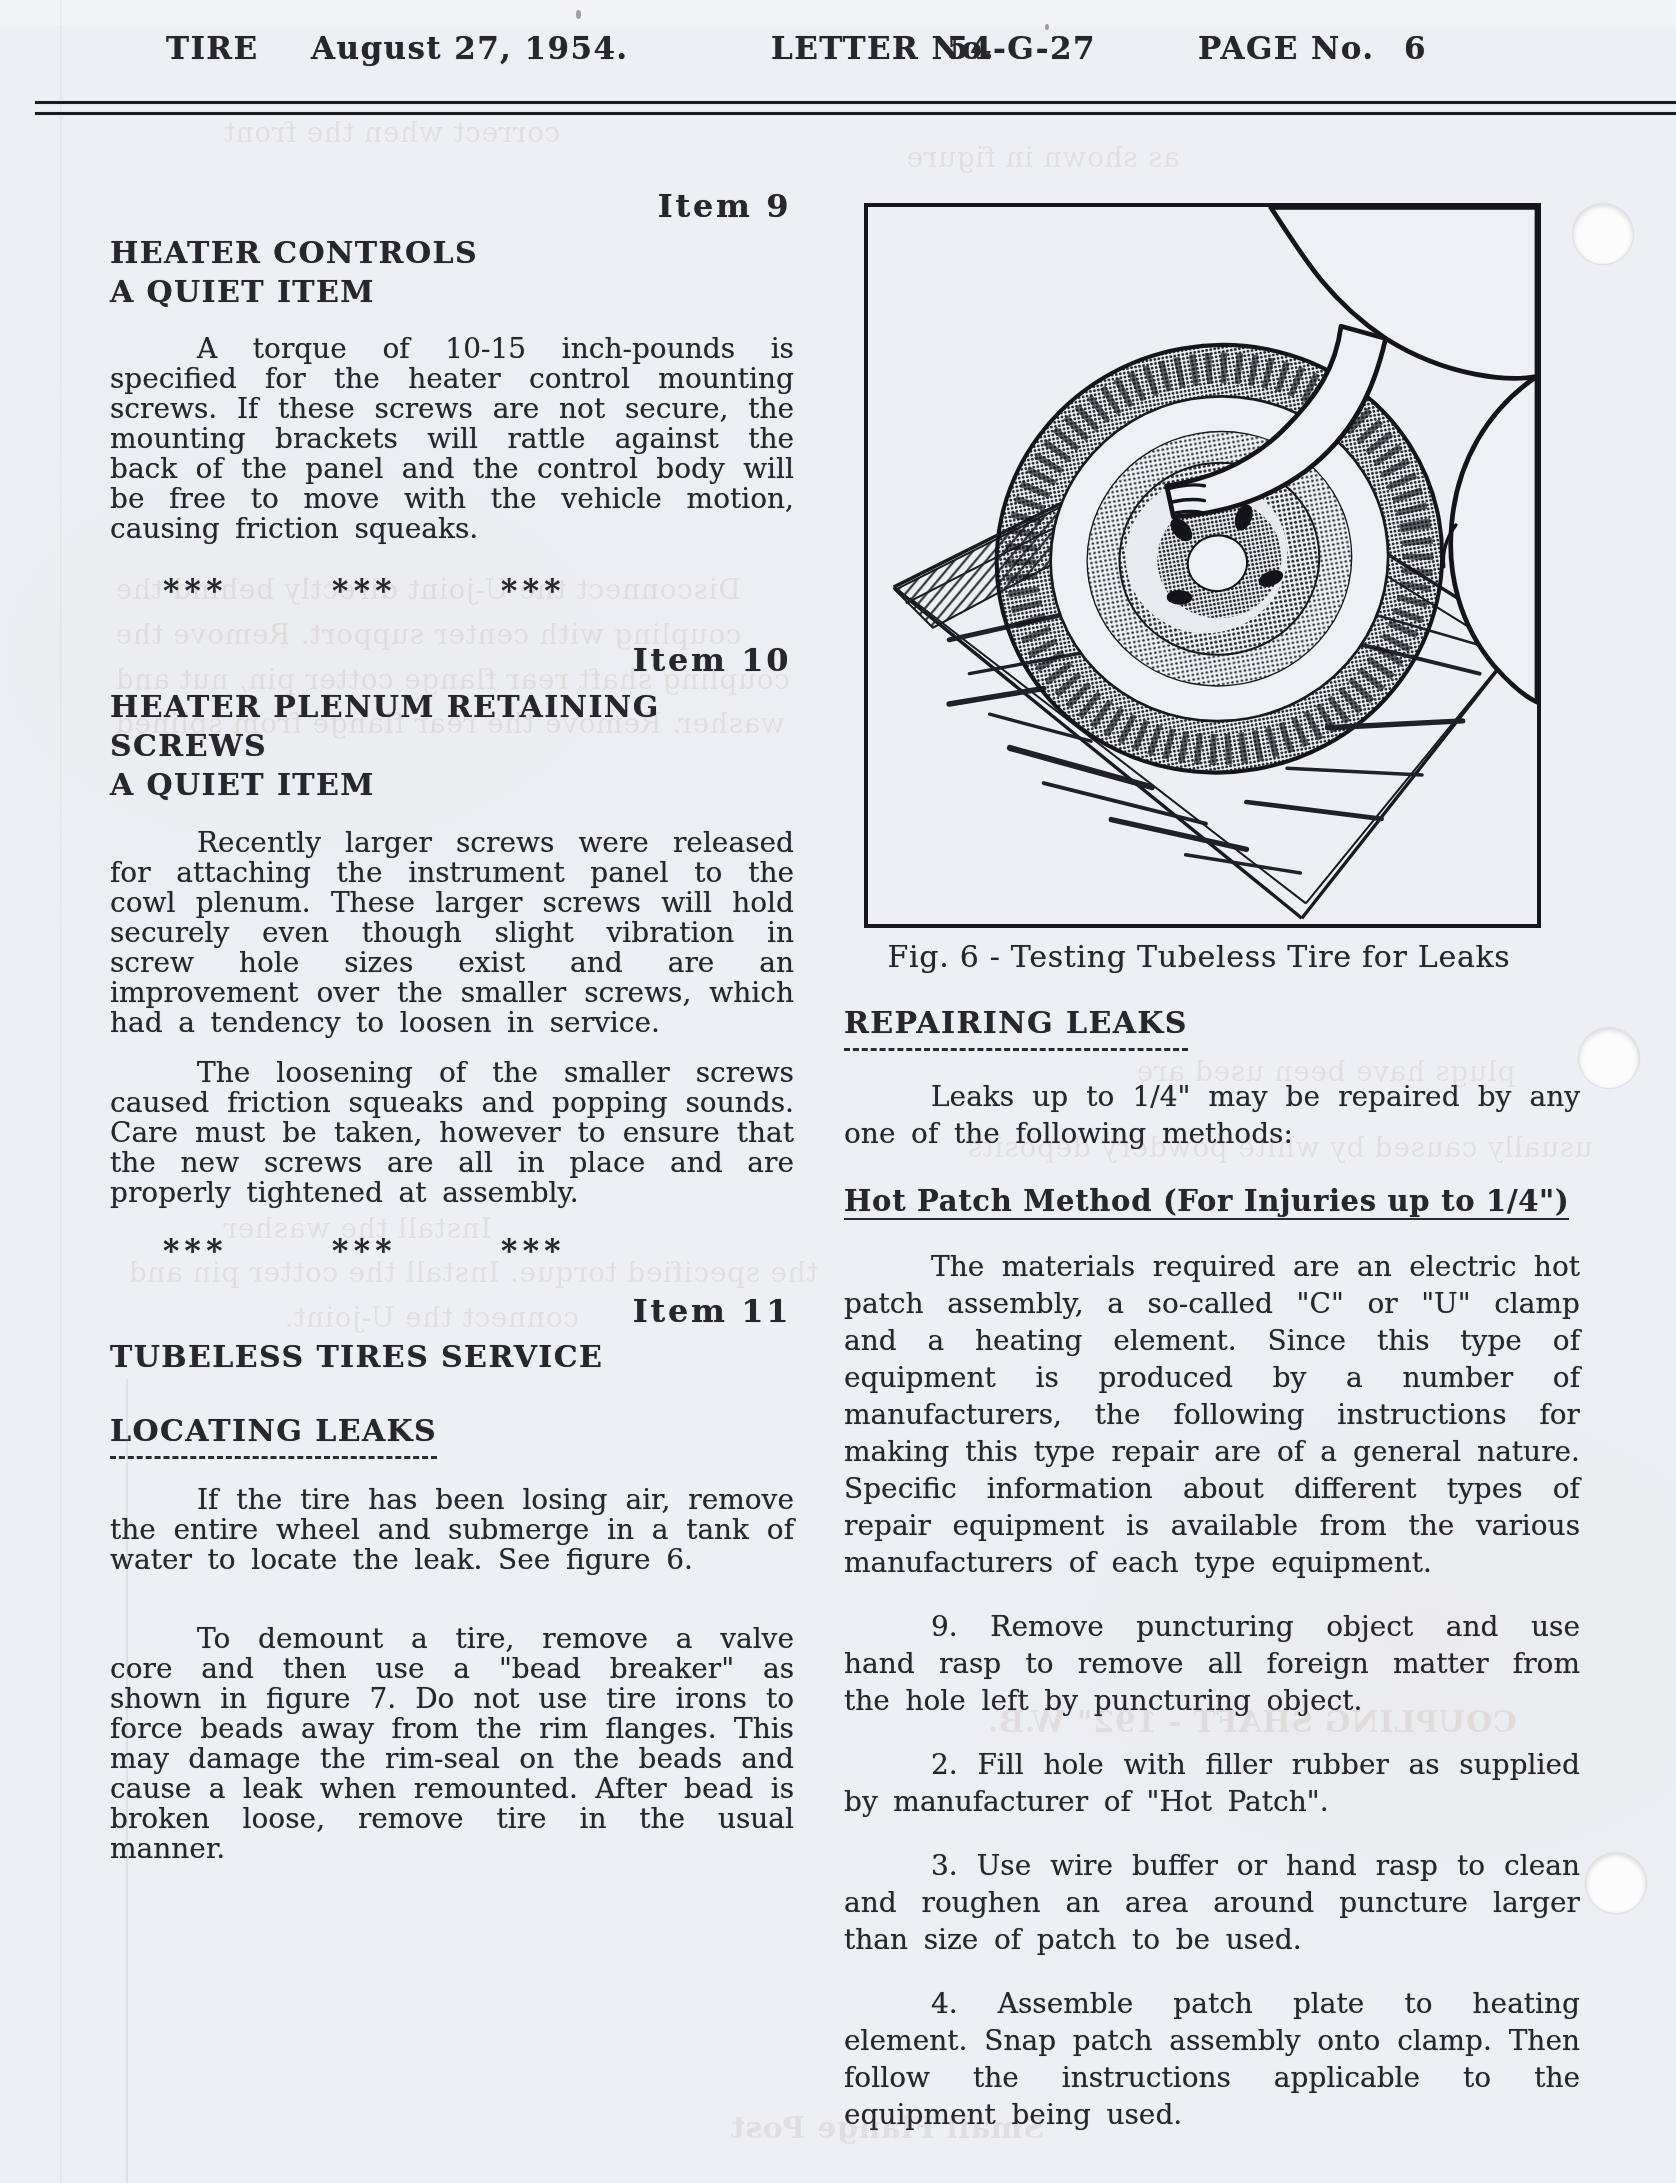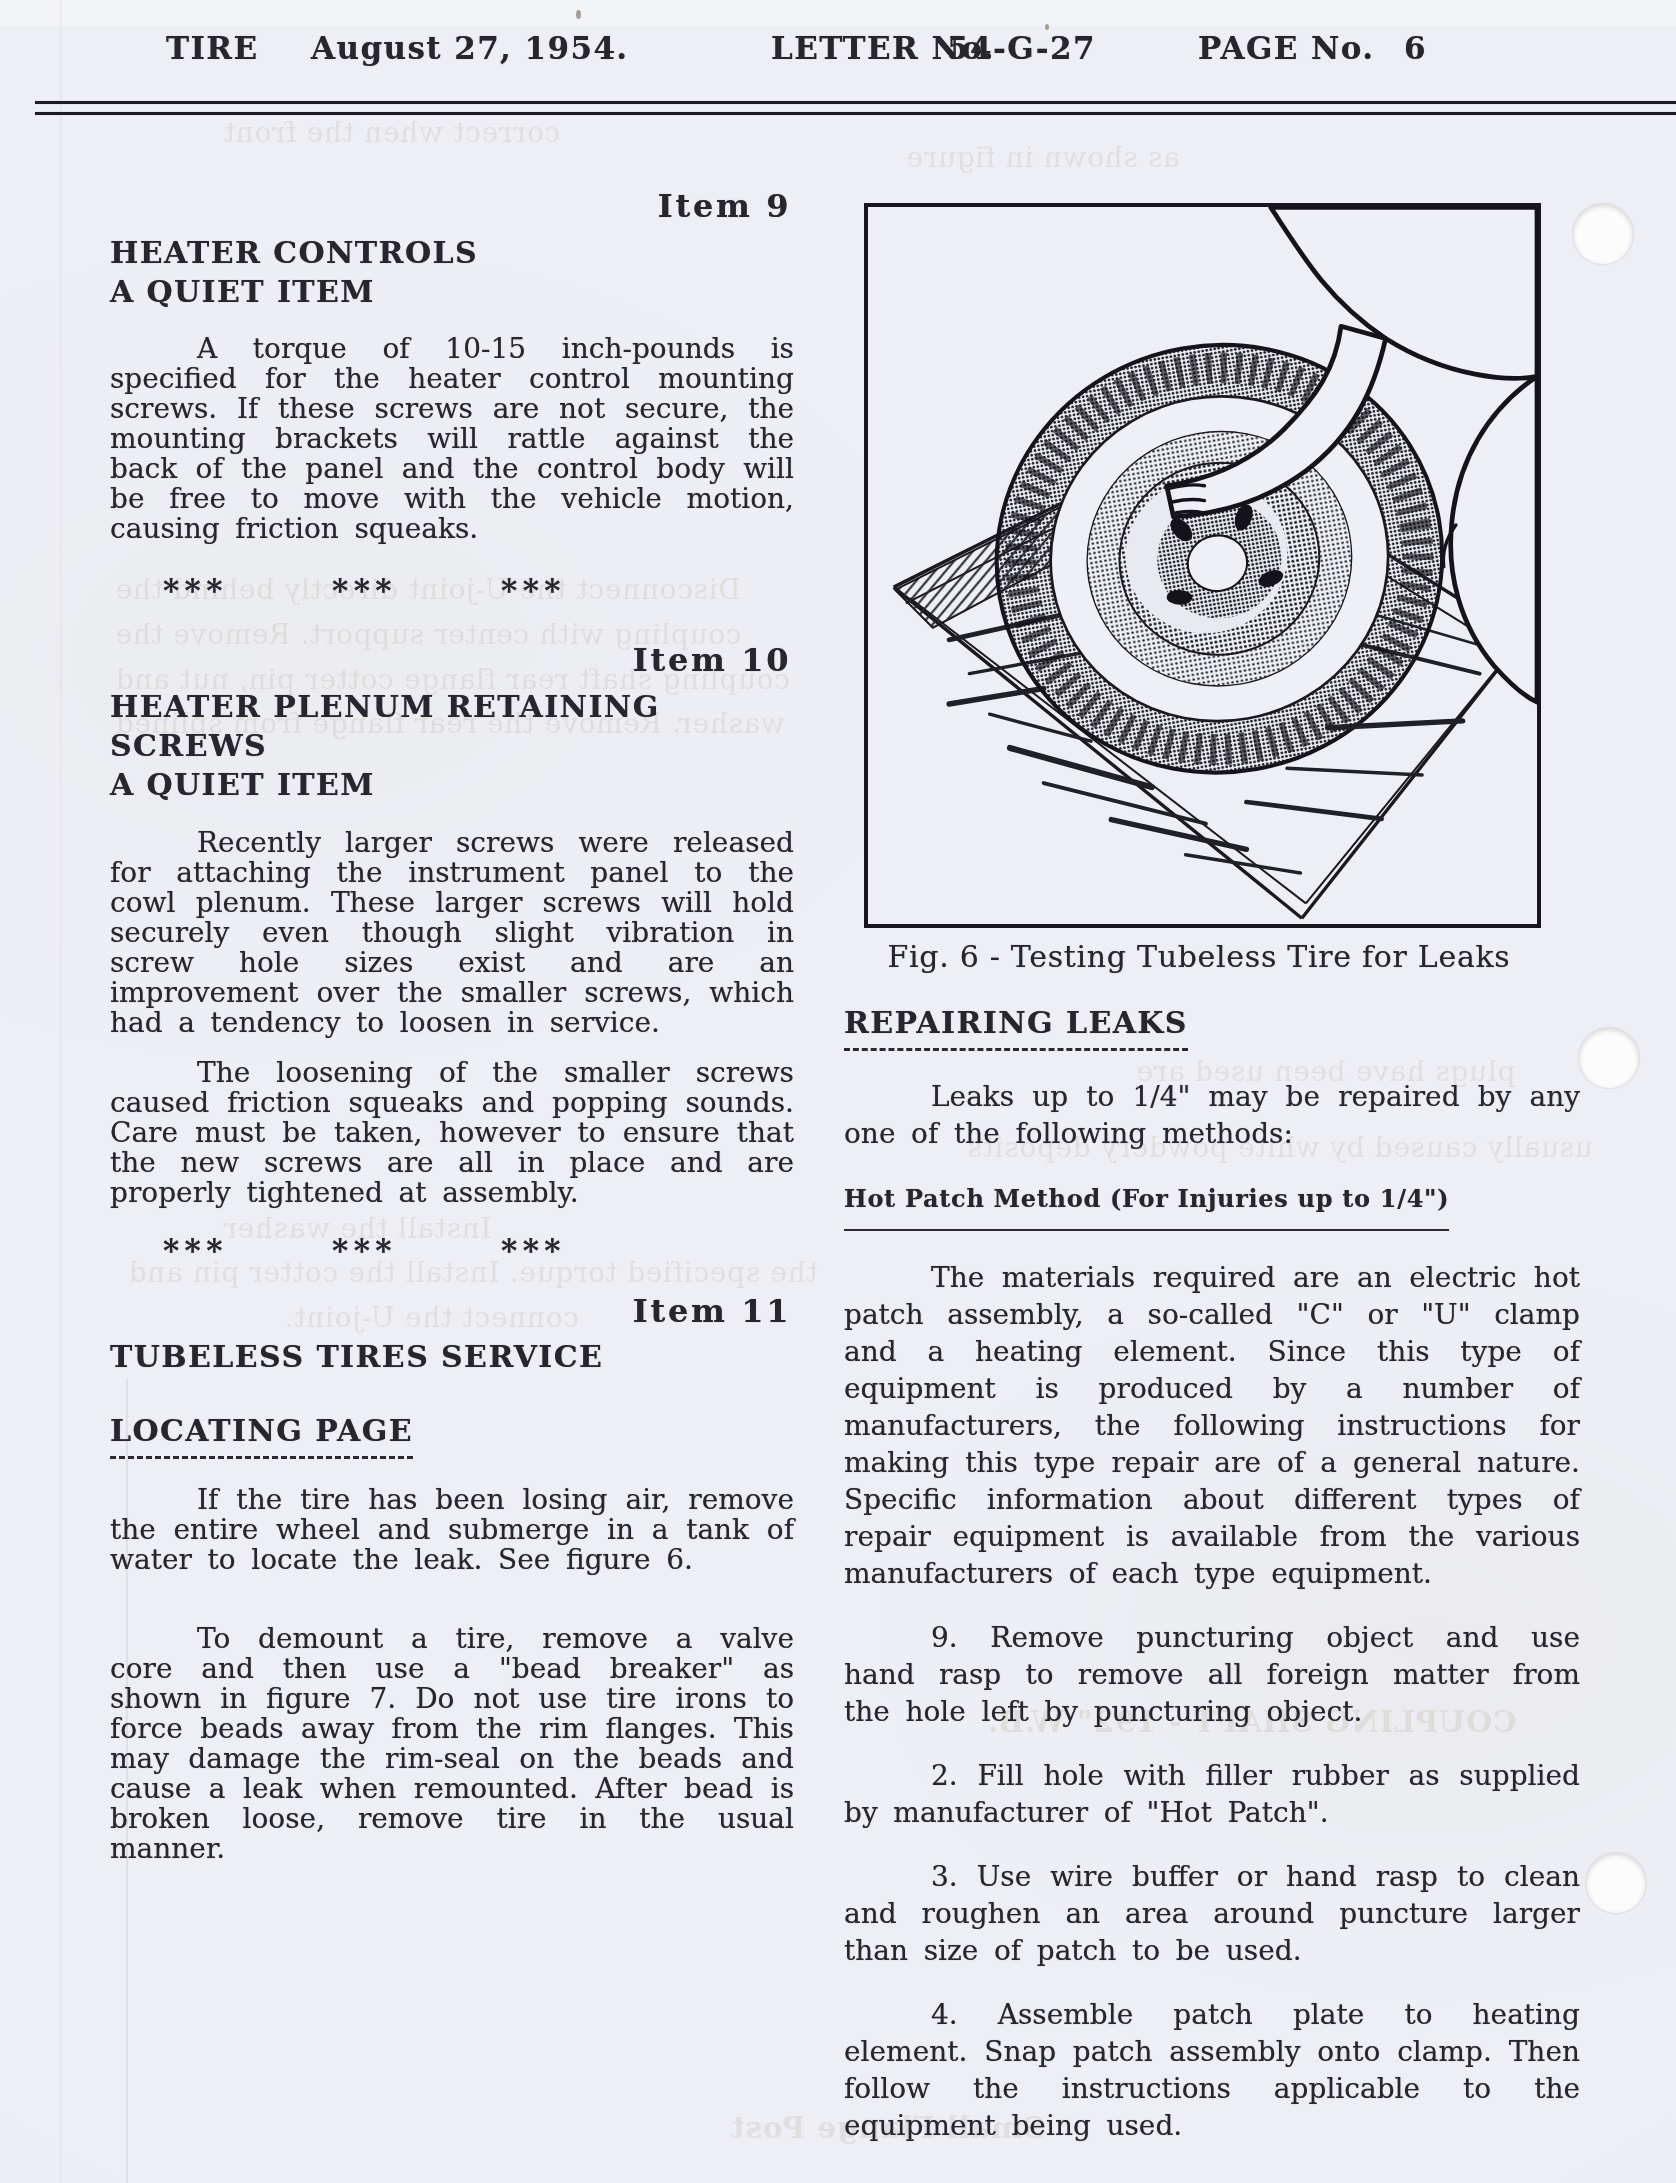--- a/index.html
+++ b/index.html
@@ -18,22 +18,22 @@
   
   .hdr{position:absolute;top:30px;font-size:31px;font-weight:bold;letter-spacing:1.4px;white-space:nowrap;}
   .rule{position:absolute;left:35px;right:0;height:3.4px;background:#1d1c25;box-shadow:0 0 0.7px rgba(0,0,0,.6);}
 
   
   .col{position:absolute;}
   .item-label{font-size:32px;font-weight:bold;letter-spacing:2.7px;text-align:right;padding-right:2.7px;}
   .sec-head{font-size:30px;font-weight:bold;letter-spacing:1.4px;line-height:39px;}
   .sub-head{display:inline-block;font-size:30px;font-weight:bold;letter-spacing:1.4px;
             border-bottom:3.4px dashed #2b2a33;padding-bottom:8px;}
-  .solid-u{display:inline-block;font-size:24px;font-weight:bold;letter-spacing:0.7px;
-           border-bottom:2.7px solid #2b2a33;padding-bottom:16px;}
+  .solid-u{display:inline-block;font-size:29px;font-weight:bold;letter-spacing:0.7px;
+           border-bottom:2.7px solid #2b2a33;padding-bottom:0;}
   .para{font-size:28px;line-height:30px;text-align:justify;text-indent:87px;word-spacing:.24em;}
   .rcol .para{font-size:28px;line-height:37px;}
   .stars{font-size:31px;font-weight:bold;letter-spacing:5.4px;word-spacing:88px;padding-left:53px;}
 
   
   .figbox{border:4.7px solid #17161f;background:#edeff5;position:relative;}
   .figcap{font-size:30px;letter-spacing:0.7px;text-align:center;}
 
   
   .ghost{position:absolute;color:#8a5f35;opacity:.11;transform:scaleX(-1);
@@ -91,21 +91,21 @@
     </div>
     <div class="para ink" style="margin-top:24px;">Recently larger screws were released for attaching the instrument panel to the cowl plenum. These larger screws will hold securely even though slight vibration in screw hole sizes exist and are an improvement over the smaller screws, which had a tendency to loosen in service.</div>
     <div class="para ink" style="margin-top:20px;">The loosening of the smaller screws caused friction squeaks and popping sounds. Care must be taken, however to ensure that the new screws are all in place and are properly tightened at assembly.</div>
 
     <div class="stars ink" style="margin-top:24px;">*** *** ***</div>
 
     <div class="item-label ink" style="margin-top:24px;">Item 11</div>
     <div class="sec-head ink" style="margin-top:6.8px;">TUBELESS TIRES SERVICE</div>
 
     <div style="margin-top:37px;">
-      <span class="sub-head ink">LOCATING PAGE</span>
+      <span class="sub-head ink">LOCATING LEAKS</span>
     </div>
     <div class="para ink" style="margin-top:26px;">If the tire has been losing air, remove the entire wheel and submerge in a tank of water to locate the leak. See figure 6.</div>
 
     <div class="para ink" style="margin-top:49px;">To demount a tire, remove a valve core and then use a "bead breaker" as shown in figure 7. Do not use tire irons to force beads away from the rim flanges. This may damage the rim-seal on the beads and cause a leak when remounted. After bead is broken loose, remove tire in the usual manner.</div>
   </div>
 
   <div class="col rcol" style="left:844px;top:203px;width:736px;">
     <div class="figbox" style="width:669px;height:717px;margin-left:20px;">
       <svg viewBox="0 0 990 1060" width="669" height="717" role="img" aria-label="Line drawing of hands holding a wheel and tire partially submerged in a tank of water">
         <defs>

